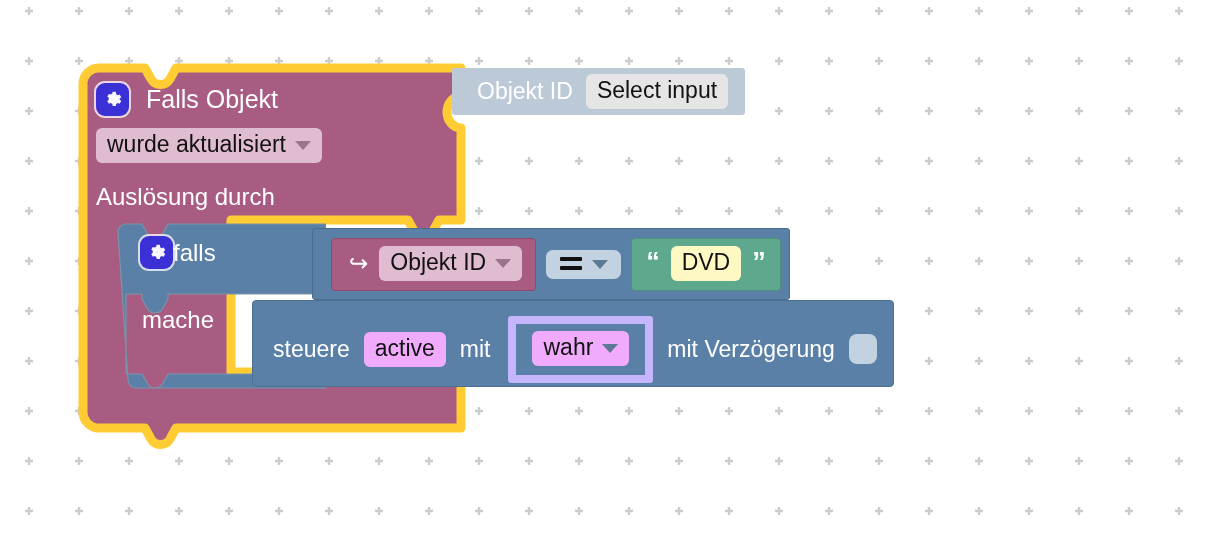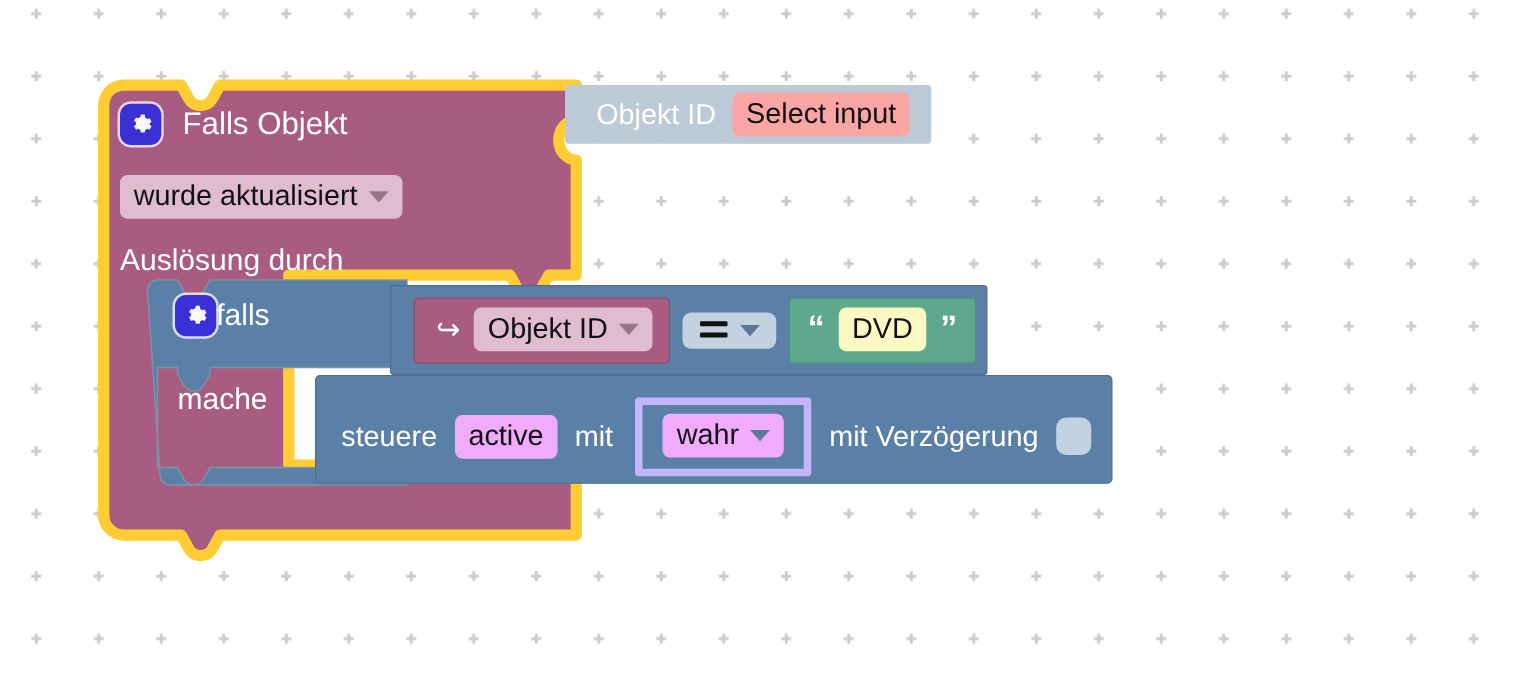--- a/index.html
+++ b/index.html
@@ -47,21 +47,21 @@
     align-items: center;
     gap: 9px;
     border-radius: 6px;
     padding: 5px 11px 7px 11px;
     font-size: 23px;
     line-height: 1;
     color: #111111;
     white-space: nowrap;
   }
   .field.pink      { background: #dfbccf; }
-  .field.bluegrey  { background: #fca5a5; }
+  .field.bluegrey  { background: #e5e5e5; }
   .field.steelfld  { background: #f0abfc; }
   .field.green     { background: #fef9c3; }
 
   .caret {
     width: 0; height: 0;
     border-left: 8px solid transparent;
     border-right: 8px solid transparent;
     border-top: 9px solid #6d7a88;
     display: inline-block;
     position: relative;
@@ -94,21 +94,21 @@
   #outer-hl { position:absolute; inset:0; }
   #outer-rows {
     position: absolute;
     left: 22px;
     top: 19px;
     width: 360px;
   }
   .row { display:flex; align-items:center; }
   #row-title { gap: 17px; margin-bottom: 4px; height: 42px; }
   #row-title .blk-text { font-size: 25px; }
-  #row-dd1 { margin-top: 17px; height: 40px; }
+  #row-dd1 { margin-top: 5px; height: 40px; }
   #row-dd2 { margin-top: 12px; height: 40px; gap: 14px; }
 
   
   #inner-wrap {
     position: absolute;
     left: 114px;
     top: 220px;
     width: 210px;
     height: 185px;
   }
@@ -196,21 +196,21 @@
     background: #5a80a8;
     border: 1px solid #4d6f92;
     border-radius: 4px;
     padding: 11px 16px 0 20px;
     gap: 14px;
   }
   #steuere-block .blk-text { font-size: 23px; }
   .bool-socket {
     display:flex; align-items:flex-start;
     background:#5a80a8;
-    border:6px solid #c4b5fd;
+    border:8px solid #c4b5fd;
     border-radius: 3px;
     padding: 7px 16px 9px 16px;
     margin-left: 4px;
   }
   .checkbox-ctl {
     width: 28px; height: 30px;
     border-radius: 8px;
     background: #c3d2e0;
     flex: none;
   }

